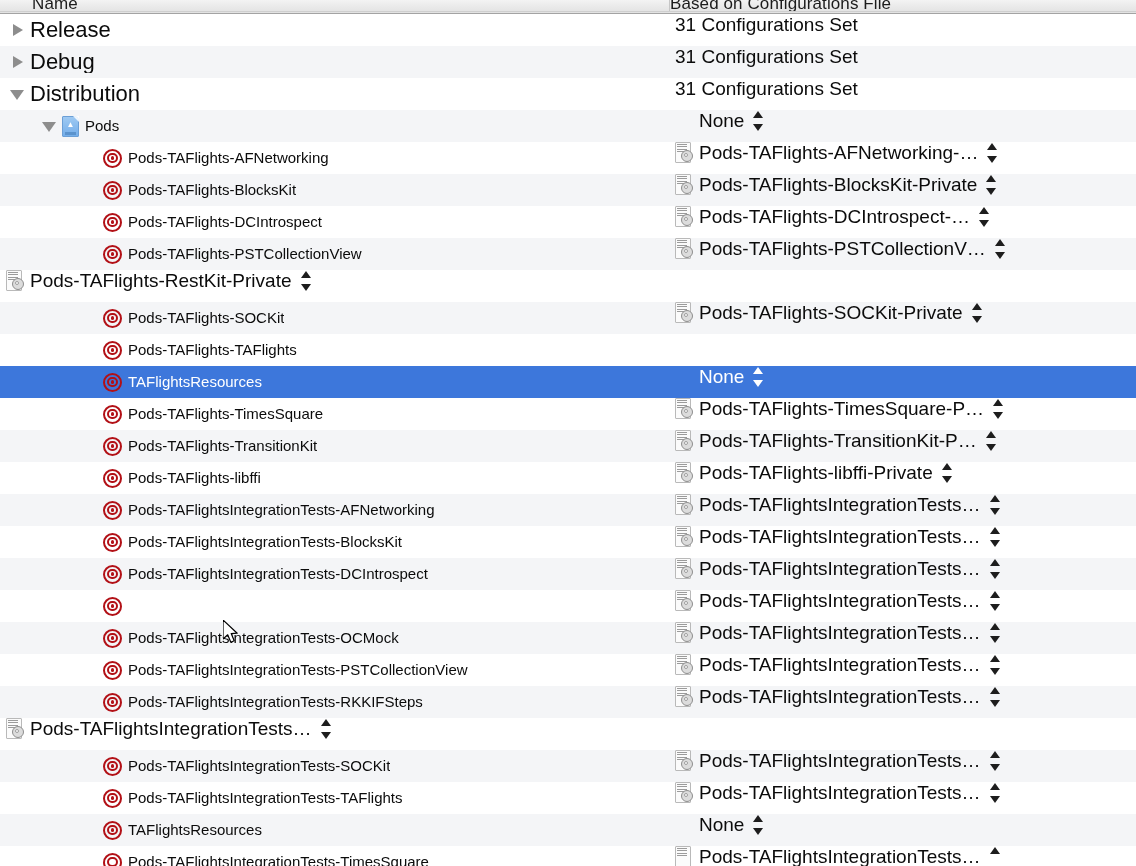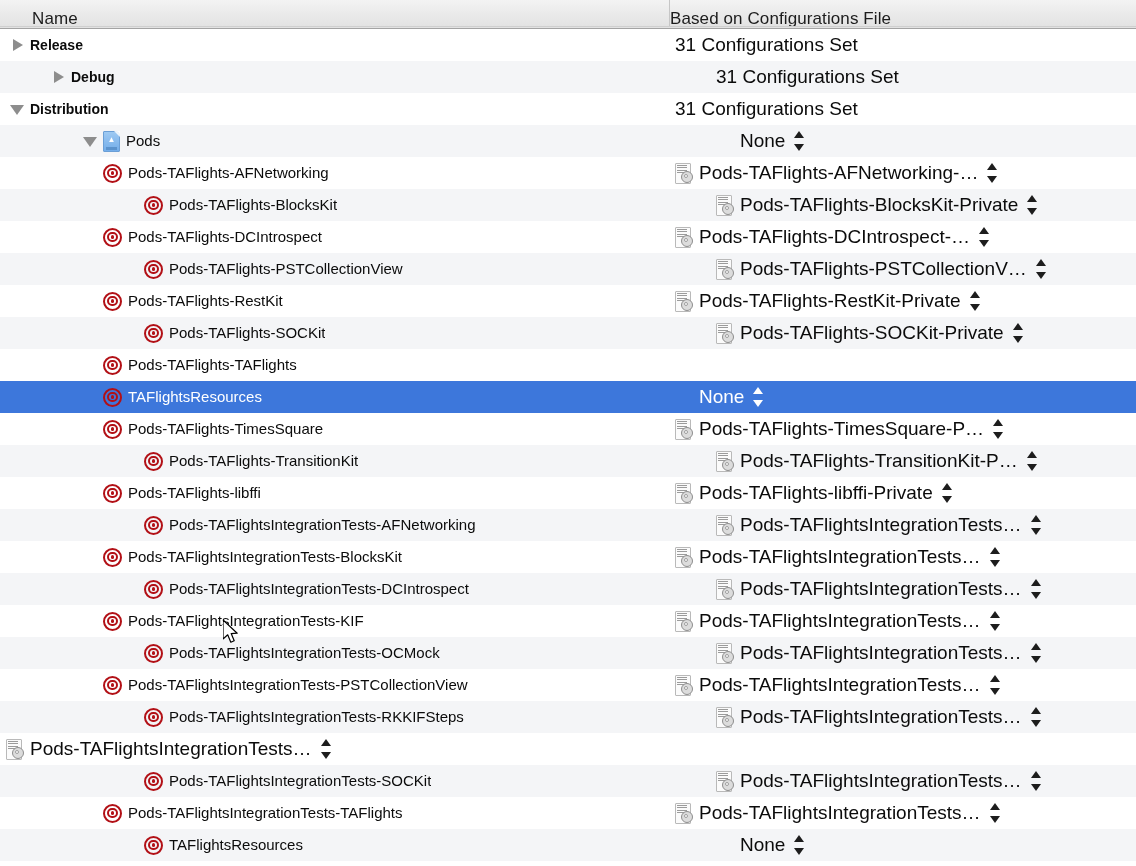--- a/index.html
+++ b/index.html
@@ -19,21 +19,21 @@
     position: relative;
     width: 1136px;
     height: 866px;
     overflow: hidden;
     background: #ffffff;
   }
 
   
   .table-header {
     position: relative;
-    height: 29px;
+    height: 14px;
     background: linear-gradient(to bottom, #f3f3f3 0%, #e9e9e9 55%, #e2e2e2 100%);
     border-bottom: 1px solid #a3a3a3;
     box-sizing: border-box;
     display: flex;
     align-items: flex-end;
   }
   .table-header::after {
     content: "";
     position: absolute;
     left: 0; right: 0; bottom: 1px;
@@ -64,55 +64,54 @@
     position: relative;
   }
   .row {
     position: relative;
     height: 32px;
     display: flex;
     align-items: center;
     box-sizing: border-box;
   }
   .row.odd  { background: #ffffff; }
-  .row.even { background: #f4f5f7; padding-left: 41px; }
+  .row.even { background: #f4f5f7; }
   .row.selected { background: #3d77db; }
 
   .cell-name {
     width: 669px;
     min-width: 669px;
     height: 32px;
     display: flex;
     align-items: center;
     box-sizing: border-box;
     overflow: hidden;
     white-space: nowrap;
   }
   .cell-config {
     flex: 1;
     height: 32px;
     display: flex;
-    align-items: center;
     box-sizing: border-box;
     overflow: hidden;
     white-space: nowrap;
     padding-left: 6px;
   }
 
   .label {
     font-size: 15px;
     color: #0b0b0b;
     line-height: 22px;
     white-space: nowrap;
     overflow: hidden;
     text-overflow: clip;
   }
   .row.selected .label { color: #ffffff; }
 
-  .label.group { font-size: 14px; font-weight: bold; }
+  .label.group { font-size: 22px; }
 
   
   .twisty {
     width: 16px;
     height: 16px;
     flex: 0 0 16px;
     position: relative;
     margin-right: 4px;
   }
   .twisty::before {
@@ -431,28 +430,20 @@
             <span class="gear"></span>
           </span>
           <span class="cfg-text">Pods-TAFlights-PSTCollectionV…</span>
           <span class="stepper">
             <span class="up"></span>
             <span class="down"></span>
           </span>
         </div>
       </div>
       <div class="row odd">
-        <div class="cell-name ind-2">
-          <span class="target-icon">
-            <span class="ring r1"></span>
-            <span class="ring r2"></span>
-            <span class="ring r3"></span>
-          </span>
-          <span class="label">Pods-TAFlights-RestKit</span>
-        </div>
         <div class="cell-config">
           <span class="xcconfig-grey">
             <span class="sheet"></span>
             <span class="lines"></span>
             <span class="gear"></span>
           </span>
           <span class="cfg-text">Pods-TAFlights-RestKit-Private</span>
           <span class="stepper">
             <span class="up"></span>
             <span class="down"></span>
@@ -641,21 +632,20 @@
           </span>
         </div>
       </div>
       <div class="row odd">
         <div class="cell-name ind-2">
           <span class="target-icon">
             <span class="ring r1"></span>
             <span class="ring r2"></span>
             <span class="ring r3"></span>
           </span>
-          <span class="label">Pods-TAFlightsIntegrationTests-KIF</span>
         </div>
         <div class="cell-config">
           <span class="xcconfig-grey">
             <span class="sheet"></span>
             <span class="lines"></span>
             <span class="gear"></span>
           </span>
           <span class="cfg-text">Pods-TAFlightsIntegrationTests…</span>
           <span class="stepper">
             <span class="up"></span>

